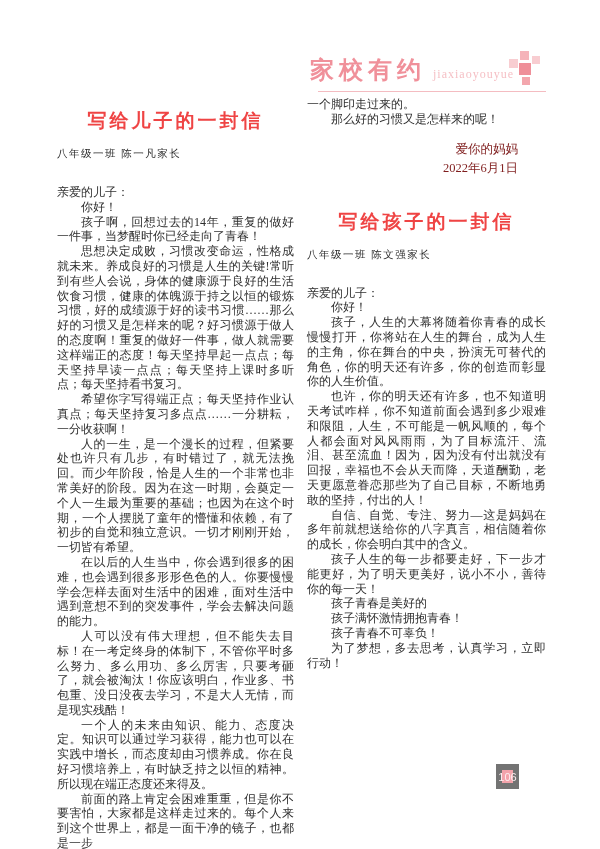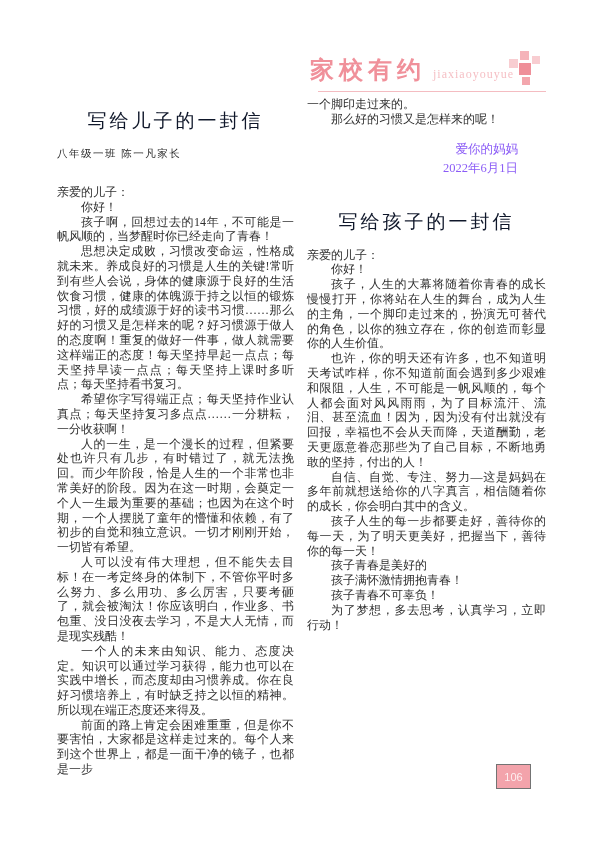--- a/index.html
+++ b/index.html
@@ -21,36 +21,36 @@
   .sq2 { left:12px; top:1px;  width:9px;  height:9px;  background:#f5b3b9; }
   .sq3 { left:11px; top:13px; width:12px; height:12px; background:#ef8f99; }
   .sq4 { left:24px; top:6px;  width:8px;  height:8px;  background:#f8cdd1; }
   .sq5 { left:14px; top:27px; width:8px;  height:8px;  background:#f3a6ad; }
 
   
   .col { position:absolute; width:237px; }
   .col-left  { left:57px;  top:108px; }
   .col-right { left:307px; top:97px; width:239px; }
 
-  .article-title { font-size:19px; font-weight:normal; color:#0f172a; text-align:center;
+  .article-title { font-size:19px; font-weight:bold; color:#ef4444; text-align:center;
                    letter-spacing:3px; margin:0 0 13px 0; white-space:nowrap; }
   .byline { font-size:10.5px; letter-spacing:1.5px; color:#2a2a2a; margin:0 0 24px 0; }
 
   .body p { margin:0; font-size:12px; line-height:14.8px; text-align:justify; text-indent:2em; color:#2f2f2f; }
   .body p.no-indent { text-indent:0; }
 
   .signature { text-align:right; padding-right:28px; font-size:12.5px; line-height:19px;
-               margin-top:13px; margin-bottom:31px; color:#8b5cf6; }
+               margin-top:13px; margin-bottom:31px; color:#7f1d1d; }
 
   .article2-block { margin-top:0; }
 
   
   .page-number {
-    position:absolute; left:496px; top:764px; width:35px; height:25px;
-    background:#f3a3ab; border:1px solid #737373; box-sizing:border-box;
+    position:absolute; left:496px; top:764px; width:23px; height:25px;
+    background:#f3a3ab; border:6px solid #737373; box-sizing:border-box;
     color:#fdeef0; font-size:11px; font-family:"Liberation Sans","DejaVu Sans",sans-serif;
     display:flex; align-items:center; justify-content:center;
   }
 </style>
 </head>
 <body>
 
 <div class="page">
 
   <header class="masthead">
@@ -67,49 +67,51 @@
       <span class="sq sq5"></span>
     </div>
   </header>
 
   <section class="col col-left">
     <h1 class="article-title">写给儿子的一封信</h1>
     <div class="byline">八年级一班 陈一凡家长</div>
     <div class="body">
       <p class="no-indent">亲爱的儿子：</p>
       <p>你好！</p>
-      <p>孩子啊，回想过去的14年，不可能是一帆风顺的，当梦醒时你已经走向了青春！</p>
+      <p>孩子啊，回想过去的14年，重复的做好一件事，当梦醒时你已经走向了青春！</p>
       <p>思想决定成败，习惯改变命运，性格成就未来。养成良好的习惯是人生的关键!常听到有些人会说，身体的健康源于良好的生活饮食习惯，健康的体魄源于持之以恒的锻炼习惯，好的成绩源于好的读书习惯……那么好的习惯又是怎样来的呢？好习惯源于做人的态度啊！重复的做好一件事，做人就需要这样端正的态度！每天坚持早起一点点；每天坚持早读一点点；每天坚持上课时多听点；每天坚持看书复习。</p>
       <p>希望你字写得端正点；每天坚持作业认真点；每天坚持复习多点点……一分耕耘，一分收获啊！</p>
       <p>人的一生，是一个漫长的过程，但紧要处也许只有几步，有时错过了，就无法挽回。而少年阶段，恰是人生的一个非常也非常美好的阶段。因为在这一时期，会奠定一个人一生最为重要的基础；也因为在这个时期，一个人摆脱了童年的懵懂和依赖，有了初步的自觉和独立意识。一切才刚刚开始，一切皆有希望。</p>
+      <p>在以后的人生当中，你会遇到很多的困难，也会遇到很多形形色色的人。你要慢慢学会怎样去面对生活中的困难，面对生活中遇到意想不到的突发事件，学会去解决问题的能力。</p>
       <p>人可以没有伟大理想，但不能失去目标！在一考定终身的体制下，不管你平时多么努力、多么用功、多么厉害，只要考砸了，就会被淘汰！你应该明白，作业多、书包重、没日没夜去学习，不是大人无情，而是现实残酷！</p>
       <p>一个人的未来由知识、能力、态度决定。知识可以通过学习获得，能力也可以在实践中增长，而态度却由习惯养成。你在良好习惯培养上，有时缺乏持之以恒的精神。所以现在端正态度还来得及。</p>
       <p>前面的路上肯定会困难重重，但是你不要害怕，大家都是这样走过来的。每个人来到这个世界上，都是一面干净的镜子，也都是一步</p>
     </div>
   </section>
 
   <section class="col col-right">
     <div class="body">
       <p class="no-indent">一个脚印走过来的。</p>
       <p>那么好的习惯又是怎样来的呢！</p>
     </div>
     <div class="signature">
       <div>爱你的妈妈</div>
       <div>2022年6月1日</div>
     </div>
 
     <div class="article2-block">
       <h1 class="article-title">写给孩子的一封信</h1>
+      <div class="byline">八年级一班 陈文强家长</div>
       <div class="body">
         <p class="no-indent">亲爱的儿子：</p>
         <p>你好！</p>
-        <p>孩子，人生的大幕将随着你青春的成长慢慢打开，你将站在人生的舞台，成为人生的主角，一个脚印走过来的，扮演无可替代的角色，以你的独立存在，你的创造而彰显你的人生价值。</p>
+        <p>孩子，人生的大幕将随着你青春的成长慢慢打开，你将站在人生的舞台，成为人生的主角，你在舞台的中央，扮演无可替代的角色，你的明天还有许多，你的创造而彰显你的人生价值。</p>
         <p>也许，你的明天还有许多，也不知道明天考试咋样，你不知道前面会遇到多少艰难和限阻，人生，不可能是一帆风顺的，每个人都会面对风风雨雨，为了目标流汗、流泪、甚至流血！因为，因为没有付出就没有回报，幸福也不会从天而降，天道酬勤，老天更愿意眷恋那些为了自己目标，不断地勇敢的坚持，付出的人！</p>
         <p>自信、自觉、专注、努力—这是妈妈在多年前就想送给你的八字真言，相信随着你的成长，你会明白其中的含义。</p>
-        <p>孩子人生的每一步都要走好，善待你的每一天，为了明天更美好，把握当下，善待你的每一天！</p>
+        <p>孩子人生的每一步都要走好，下一步才能更好，为了明天更美好，说小不小，善待你的每一天！</p>
         <p>孩子青春是美好的</p>
         <p>孩子满怀激情拥抱青春！</p>
         <p>孩子青春不可辜负！</p>
         <p>为了梦想，多去思考，认真学习，立即行动！</p>
       </div>
     </div>
   </section>
 
   <div class="page-number">106</div>
 

